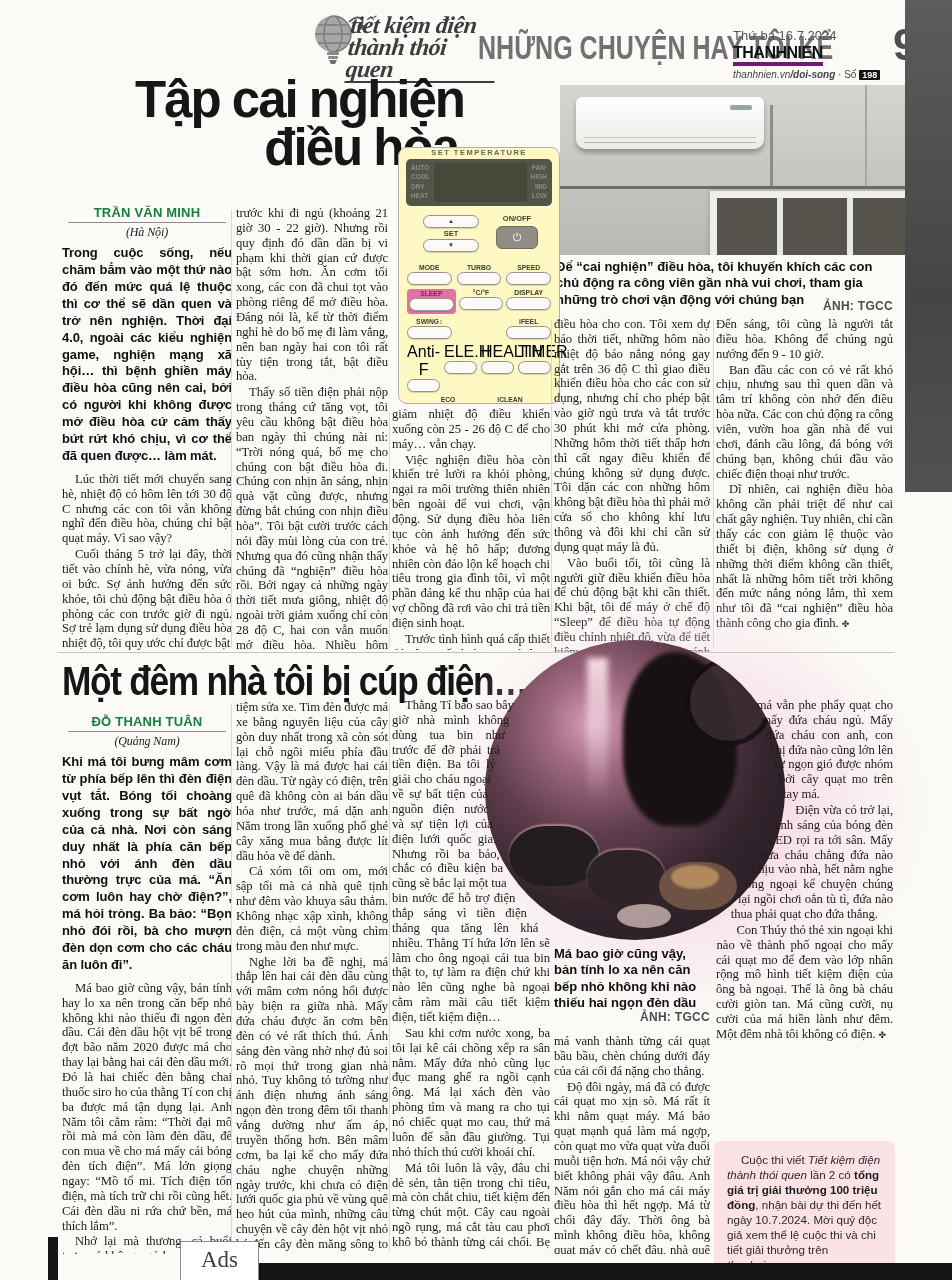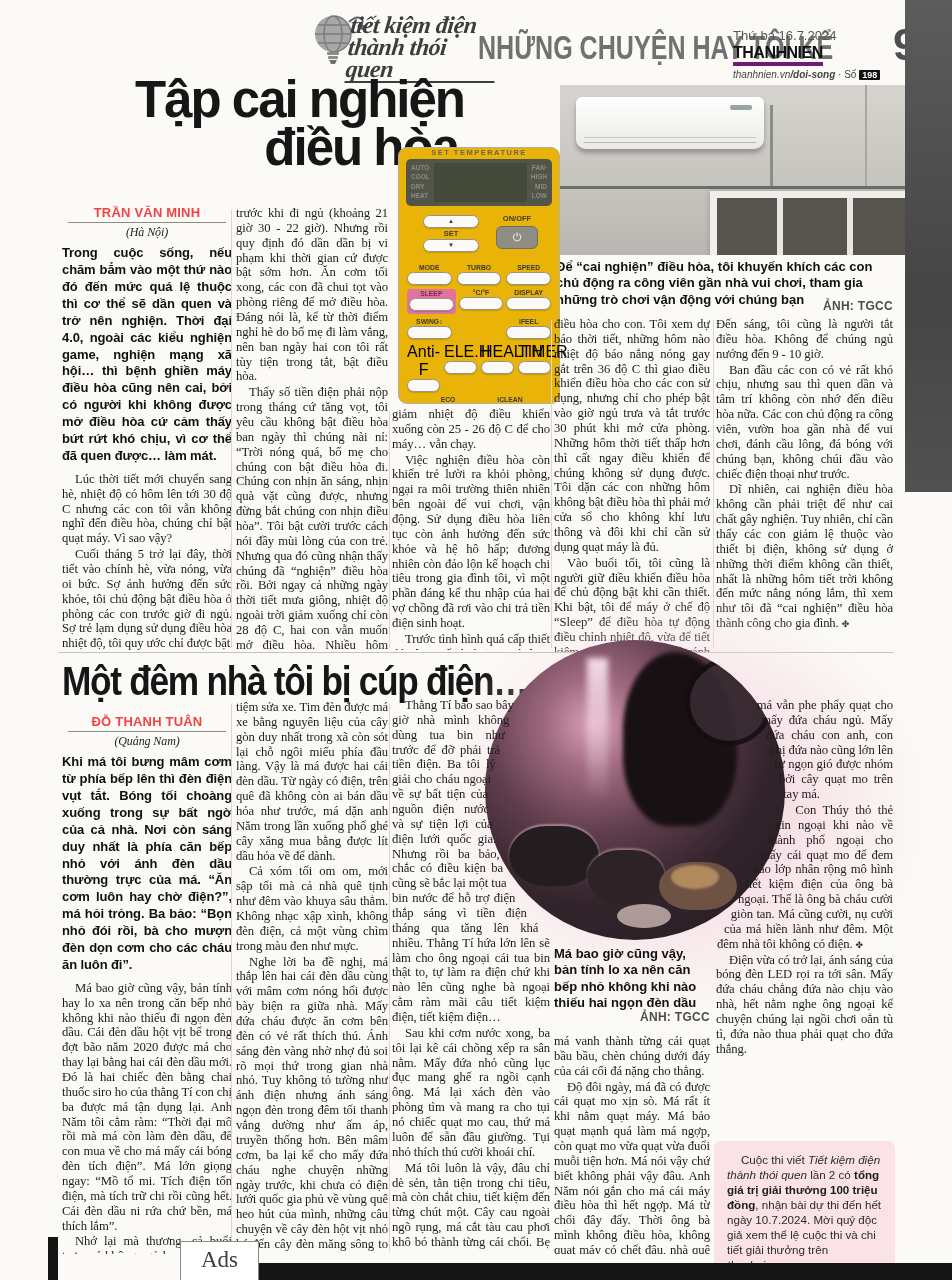--- a/index.html
+++ b/index.html
@@ -15,21 +15,21 @@
   .m-site{font-size:10px;margin-top:3px;color:#444;}
   .m-site .it{font-style:italic;}
   .m-site .bd{font-weight:bold;font-style:italic;}
   .badge{background:#111;color:#fff;font-weight:bold;font-size:9px;padding:0 3px;border-radius:1px;}
   .m-page{left:893px;top:20px;font-family:"Liberation Sans",sans-serif;font-size:44px;font-weight:700;color:#4e4e4e;}
   .right-strip{left:905px;top:0;width:47px;height:492px;background:linear-gradient(180deg,#5c5c5c,#454545 60%,#515151);}
   
   .t1{left:58px;top:76px;width:406px;text-align:right;font-family:"Liberation Sans",sans-serif;font-weight:800;font-size:51px;line-height:.95;letter-spacing:-2px;color:#161616;}
   .t2{left:62px;top:658px;white-space:nowrap;font-family:"Liberation Sans",sans-serif;font-weight:800;font-size:41px;letter-spacing:-1.5px;color:#161616;transform:scaleX(.86);transform-origin:left center;}
   .byline{text-align:center;font-family:"Liberation Sans",sans-serif;}
-  .byline .author{font-size:13px;font-weight:800;color:#ef4444;letter-spacing:.2px;}
+  .byline .author{font-size:13px;font-weight:800;color:#15803d;letter-spacing:.2px;}
   .byline .rule{border-bottom:1.5px solid #8f8c85;margin:2px 6px;}
   .byline .loc{font-family:"Liberation Serif",serif;font-style:italic;font-size:12px;color:#222;}
   
   .col{overflow:hidden;font-size:12.7px;line-height:1.17;text-align:justify;color:#1d1d1d;letter-spacing:-.1px;}
   .col p{margin:0 0 1px 0;text-indent:13px;}
   .col p.noind{text-indent:0;}
   .intro{font-family:"Liberation Sans",sans-serif;font-weight:bold;font-size:13px;line-height:1.3;color:#101010;margin:6px 0 7px 0;text-align:justify;}
   .endmark{font-size:9px;color:#333;text-indent:0;display:inline-block;margin-left:3px;}
   .gut{width:1px;background:#dcd8d0;}
   .divider{left:58px;top:652px;width:836px;height:1px;background:#c6c3bc;}
@@ -40,21 +40,21 @@
   .acphoto{left:560px;top:85px;width:345px;height:170px;background:linear-gradient(180deg,#d6d4cf 0%,#c7c5c0 55%,#b9b7b2 100%);overflow:hidden;}
   .ac-unit{position:absolute;left:16px;top:12px;width:188px;height:52px;background:linear-gradient(#ffffff,#ebeae6);border-radius:6px 6px 10px 10px;box-shadow:0 4px 5px rgba(0,0,0,.28);}
   .ac-vent{position:absolute;left:8px;bottom:6px;right:8px;height:4px;border-top:1px solid #c9c8c3;border-bottom:1px solid #b7b6b1;}
   .ac-logo{position:absolute;right:12px;top:8px;width:22px;height:5px;background:#9aa59d;border-radius:2px;}
   .ac-pipe{position:absolute;left:210px;top:20px;width:3px;height:82px;background:#8d8d88;}
   .ac-rod{position:absolute;left:0;right:0;top:101px;height:3px;background:#6f6f6a;}
   .ac-window{position:absolute;left:150px;top:106px;width:210px;height:70px;background:#57544e;border:7px solid #efeeea;box-shadow:0 0 6px rgba(0,0,0,.2);}
   .ac-mullion{position:absolute;top:0;bottom:0;width:6px;background:#e7e6e2;}
   .ac-wallline{position:absolute;left:305px;top:0;width:2px;height:101px;background:#a9a7a2;}
   
-  .remote{left:398px;top:147px;width:160px;height:255px;background:#eab308;border:1px solid #b3afa2;border-radius:9px;font-family:"Liberation Sans",sans-serif;}
+  .remote{left:398px;top:147px;width:160px;height:255px;background:#fef9c3;border:1px solid #b3afa2;border-radius:9px;font-family:"Liberation Sans",sans-serif;}
   .r-head{position:absolute;top:0;left:0;right:0;text-align:center;font-size:7.5px;font-weight:bold;color:#66665e;letter-spacing:1.5px;}
   .r-display{position:absolute;top:11px;left:7px;right:7px;height:47px;background:#51554a;border-radius:5px;display:flex;justify-content:space-between;padding:4px 5px;box-sizing:border-box;}
   .r-dcol{font-size:6.5px;line-height:1.45;color:#8a8e7a;font-weight:bold;}
   .r-dcol.right{text-align:right;}
   .r-screen{flex:1;margin:0 4px;background:#454939;border-radius:2px;}
   .r-ctrl{position:absolute;top:66px;left:10px;right:10px;height:44px;}
   .r-setcl{position:absolute;left:14px;top:0;width:56px;text-align:center;}
   .r-pill{background:#fbfaf6;border:1px solid #97938a;border-radius:7px;height:11px;font-size:6px;color:#333;line-height:11px;box-shadow:0 1px 1px rgba(0,0,0,.15);}
   .r-setcl .r-pill{margin:1px 0;}
   .r-setlbl{font-size:7.5px;font-weight:bold;color:#3c3c38;}
@@ -325,22 +325,22 @@
     <span>Má bao giờ cũng vậy, bản tính lo xa nên căn bếp nhỏ không khi nào thiếu hai ngọn đèn dầu</span>
     <span class="credit">ẢNH: TGCC</span>
   </div>
   <div class="abs col" style="left:554px;top:1034px;width:156px;height:220px;">
     <p class="noind">má vanh thành từng cái quạt bầu bầu, chèn chúng dưới đáy của cái cối đá nặng cho thẳng.</p>
     <p>Độ đôi ngày, má đã có được cái quạt mo xịn sò. Má rất ít khi nằm quạt máy. Má bảo quạt mạnh quá làm má ngợp, còn quạt mo vừa quạt vừa đuổi muỗi tiện hơn. Má nói vậy chứ biết không phải vậy đâu. Anh Năm nói gắn cho má cái máy điều hòa thì hết ngợp. Má từ chối đây đẩy. Thời ông bà mình không điều hòa, không quạt máy có chết đâu, nhà quê mà bày vẽ ra cho tốn kém. Đêm hè, má mở toang cửa, cái quạt mo mỗi đêm</p>
   </div>
   <div class="abs col" style="left:716px;top:698px;width:177px;height:436px;">
     <div class="wrapL"></div>
     <p class="noind">má vẫn phe phẩy quạt cho mấy đứa cháu ngủ. Mấy đứa cháu con anh, con chị đứa nào cũng lớn lên từ ngọn gió được nhóm bởi cây quạt mo trên tay má.</p>
+    <p>Điện vừa có trở lại, ánh sáng của bóng đèn LED rọi ra tới sân. Mấy đứa cháu chẳng đứa nào chịu vào nhà, hết nằm nghe ông ngoại kể chuyện chúng lại ngồi chơi oẳn tù tì, đứa nào thua phải quạt cho đứa thắng.</p>
     <p><span>Con Thúy thỏ thẻ xin ngoại khi nào về thành phố ngoại cho mấy cái quạt mo để đem vào lớp nhân rộng mô hình tiết kiệm điện của ông bà ngoại. Thế là ông bà cháu cười giòn tan. Má cũng cười, nụ cười của má hiền lành như đêm. Một đêm nhà tôi không có điện.</span><span class="endmark">✤</span></p>
-    <p>Điện vừa có trở lại, ánh sáng của bóng đèn LED rọi ra tới sân. Mấy đứa cháu chẳng đứa nào chịu vào nhà, hết nằm nghe ông ngoại kể chuyện chúng lại ngồi chơi oẳn tù tì, đứa nào thua phải quạt cho đứa thắng.</p>
   </div>
 
   <div class="abs contest">
     <p><span>Cuộc thi viết </span><span class="it">Tiết kiệm điện thành thói quen</span><span> lần 2 có </span><span class="b">tổng giá trị giải thưởng 100 triệu đồng</span><span>, nhận bài dự thi đến hết ngày 10.7.2024. Mời quý độc giả xem thể lệ cuộc thi và chi tiết giải thưởng trên </span><span class="it">thanhnien.vn</span><span>.</span></p>
   </div>
 
   <div class="abs gut" style="left:231px;top:704px;height:548px;"></div>
   <div class="abs gut" style="left:389px;top:704px;height:548px;"></div>
 </div>
 

